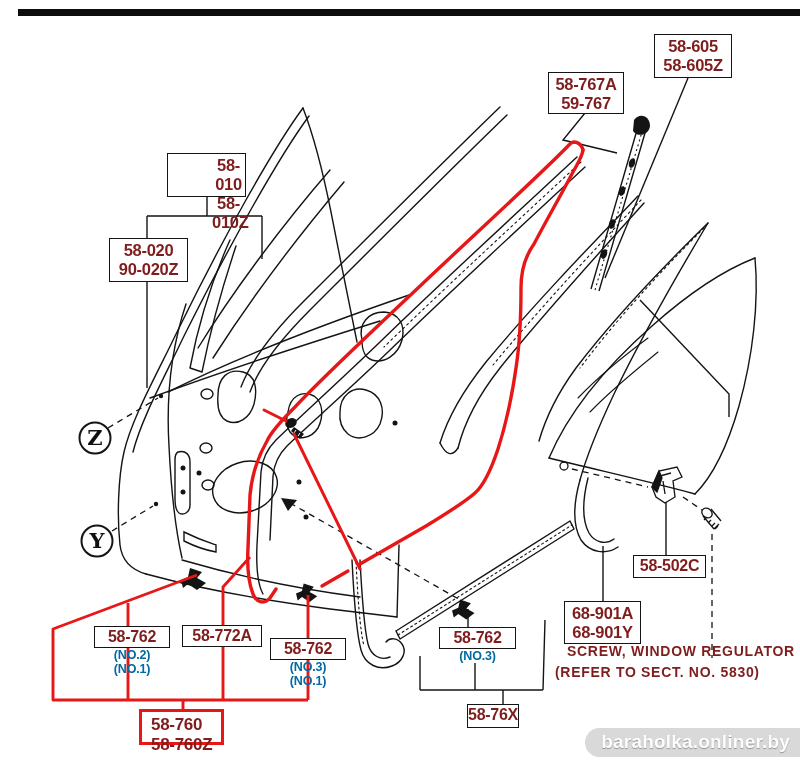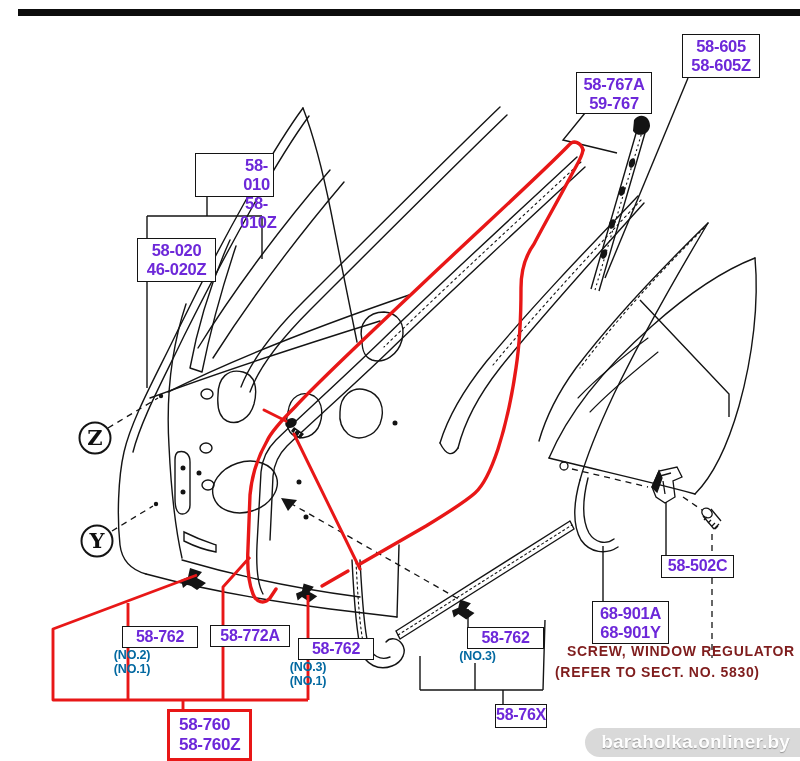--- a/index.html
+++ b/index.html
@@ -1,21 +1,21 @@
 <!DOCTYPE html>
 <html><head>
 <meta charset="utf-8">
 <style>
   html,body{margin:0;padding:0;background:#fff;}
   .stage{position:relative;width:800px;height:761px;background:#ffffff;overflow:hidden;
          font-family:"Liberation Sans",sans-serif;}
   .stage svg{position:absolute;left:0;top:0;z-index:1;}
-  .pbox{position:absolute;z-index:2;background:#fff;border:1.8px solid #141414;color:#6d28d9;
+  .pbox{position:absolute;z-index:2;background:#fff;border:1.8px solid #141414;color:#7f1d1d;
         font:700 16.5px/19px "Liberation Sans",sans-serif;letter-spacing:-0.3px;
-        text-align:center;box-sizing:border-box;padding-top:2px;margin-left:28px;}
+        text-align:center;box-sizing:border-box;padding-top:2px;}
   .pbox.single{font-size:16px;line-height:17px;padding-top:1px;}
   .pbox.red{border:3.2px solid #e81717;text-align:left;padding:3px 0 0 9px;font-size:17px;line-height:20px;}
   .note{position:absolute;z-index:2;color:#0369a1;font:700 12.5px/13.5px "Liberation Sans",sans-serif;
         letter-spacing:-0.2px;text-align:center;}
   .vm{position:absolute;z-index:3;color:#101010;width:24px;text-align:center;
       font:700 21px/22px "DejaVu Serif",serif;}
   .screw-note{position:absolute;z-index:2;color:#7f1d1d;white-space:nowrap;
       font:700 14px/16px "Liberation Sans",sans-serif;letter-spacing:0.7px;text-align:right;}
   .watermark{position:absolute;z-index:4;right:0;top:728px;height:22px;
       background:rgba(186,186,186,0.55);color:#fdfdfd;
@@ -183,21 +183,21 @@
   </g>
 </svg>
 
 <div class="pbox" style="left:167px;top:153px;width:79px;height:44px;padding-left:44px;">
   <div>58-010</div>
   <div>58-010Z</div>
 </div>
 
 <div class="pbox" style="left:109px;top:238px;width:79px;height:44px;">
   <div>58-020</div>
-  <div>46-020Z</div>
+  <div>90-020Z</div>
 </div>
 
 <div class="pbox" style="left:548px;top:72px;width:76px;height:42px;">
   <div>58-767A</div>
   <div>59-767</div>
 </div>
 
 <div class="pbox" style="left:654px;top:34px;width:78px;height:44px;">
   <div>58-605</div>
   <div>58-605Z</div>
@@ -237,21 +237,21 @@
   <div>58-762</div>
 </div>
 <div class="note" style="left:439px;top:650px;width:77px;">
   <div>(NO.3)</div>
 </div>
 
 <div class="pbox single" style="left:467px;top:704px;width:52px;height:24px;">
   <div>58-76X</div>
 </div>
 
-<div class="pbox red" style="left:139px;top:709px;width:85px;height:52px;">
+<div class="pbox red" style="left:139px;top:709px;width:85px;height:36px;">
   <div>58-760</div>
   <div>58-760Z</div>
 </div>
 
 <div class="vm" style="left:83px;top:427px;">Z</div>
 <div class="vm" style="left:85px;top:530px;">Y</div>
 
 <div class="screw-note" style="left:567px;top:643px;">SCREW, WINDOW REGULATOR</div>
 <div class="screw-note" style="left:555px;top:664px;">(REFER TO SECT. NO. 5830)</div>
 

